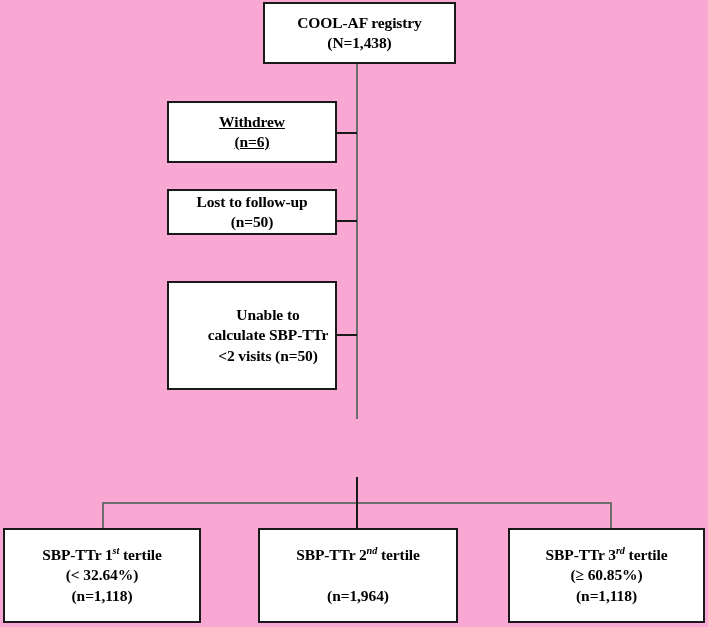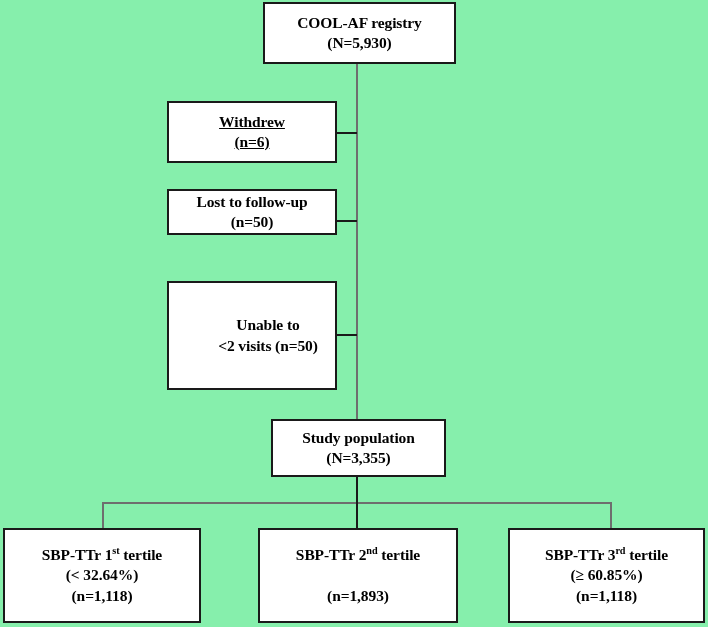--- a/index.html
+++ b/index.html
@@ -9,21 +9,21 @@
     background: #ffffff;
   }
   body {
     font-family: "Liberation Serif", "DejaVu Serif", serif;
     color: #000000;
   }
   #flow-root {
     position: relative;
     width: 708px;
     height: 627px;
-    background: #86efac;
+    background: #f9a8d4;
     overflow: hidden;
   }
   .box {
     position: absolute;
     box-sizing: border-box;
     border: 2px solid #1a1a1a;
     background: #ffffff;
     display: flex;
     flex-direction: column;
     align-items: center;
@@ -36,20 +36,21 @@
     padding: 2px 4px;
   }
   .box .line {
     display: block;
     white-space: nowrap;
   }
   .box sup {
     font-size: 0.66em;
     vertical-align: super;
     line-height: 0;
+    font-style: italic;
   }
   
   .vline {
     position: absolute;
     background: #6e6e6e;
     width: 2px;
   }
   .vline.dark {
     background: #1a1a1a;
   }
@@ -76,52 +77,49 @@
   <div class="vline dark" style="left:356px; top:477px; height:27px;"></div>
 
   <div class="hline" style="left:102px; top:502px; width:510px;"></div>
 
   <div class="vline" style="left:102px; top:502px; height:27px;"></div>
   <div class="vline dark" style="left:356px; top:502px; height:27px;"></div>
   <div class="vline" style="left:610px; top:502px; height:27px;"></div>
 
   <div class="box" style="left:263px; top:2px; width:193px; height:62px;">
     <span class="line">COOL-AF registry</span>
-    <span class="line">(N=5,930)</span>
+    <span class="line">(N=1,438)</span>
   </div>
 
   <div class="box" style="left:167px; top:101px; width:170px; height:62px;text-decoration:underline;">
     <span class="line">Withdrew</span>
     <span class="line">(n=6)</span>
   </div>
 
   <div class="box" style="left:167px; top:189px; width:170px; height:46px;">
     <span class="line">Lost to follow-up</span>
     <span class="line">(n=50)</span>
   </div>
 
   <div class="box" style="left:167px; top:281px; width:170px; height:109px;padding-left:36px;">
     <span class="line">Unable to</span>
+    <span class="line">calculate SBP-TTr</span>
     <span class="line">&lt;2 visits (n=50)</span>
   </div>
 
-  <div class="box" style="left:271px; top:419px; width:175px; height:58px;">
-    <span class="line">Study population</span>
-    <span class="line">(N=3,355)</span>
-  </div>
 
   <div class="box" style="left:3px; top:528px; width:198px; height:95px;">
     <span class="line"><span>SBP-TTr 1</span><sup>st</sup><span> tertile</span></span>
     <span class="line">(&lt; 32.64%)</span>
     <span class="line">(n=1,118)</span>
   </div>
 
   <div class="box" style="left:258px; top:528px; width:200px; height:95px;gap:20px;">
     <span class="line"><span>SBP-TTr 2</span><sup>nd</sup><span> tertile</span></span>
-    <span class="line">(n=1,893)</span>
+    <span class="line">(n=1,964)</span>
   </div>
 
   <div class="box" style="left:508px; top:528px; width:197px; height:95px;align-items:center;">
     <span class="line"><span>SBP-TTr 3</span><sup>rd</sup><span> tertile</span></span>
     <span class="line">(≥ 60.85%)</span>
     <span class="line">(n=1,118)</span>
   </div>
 
 </div>
 

